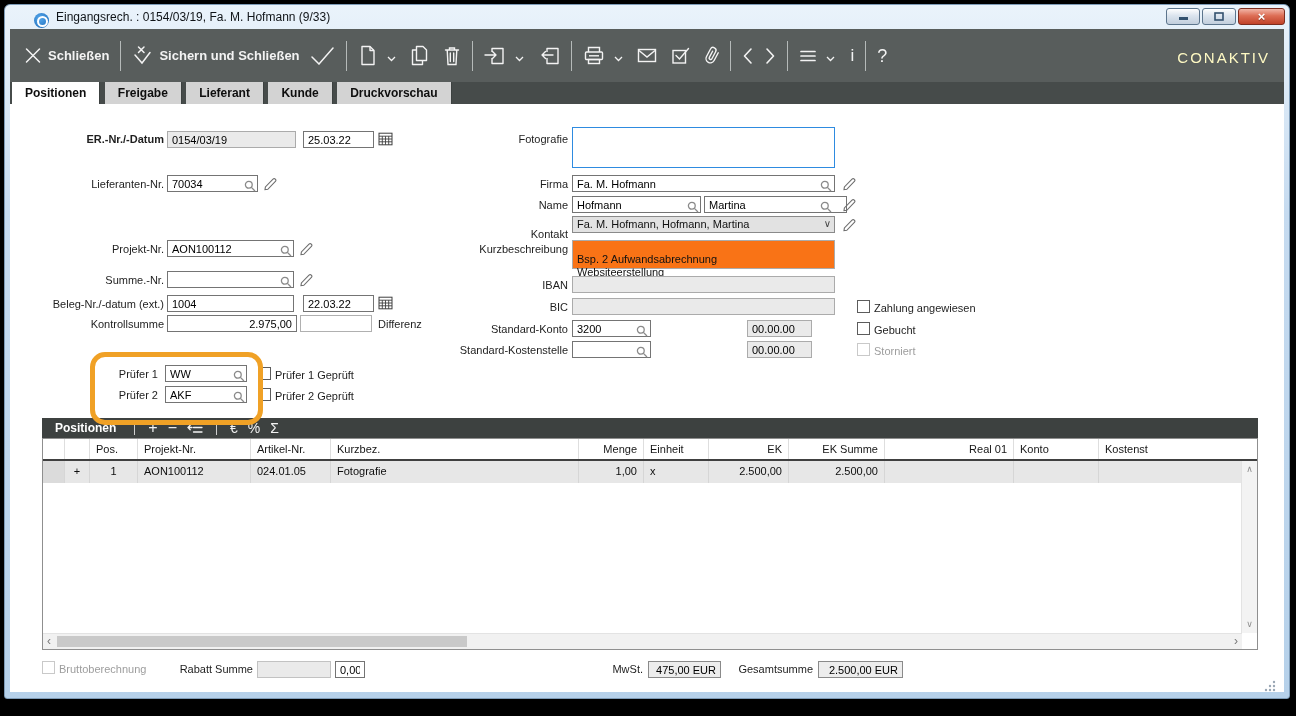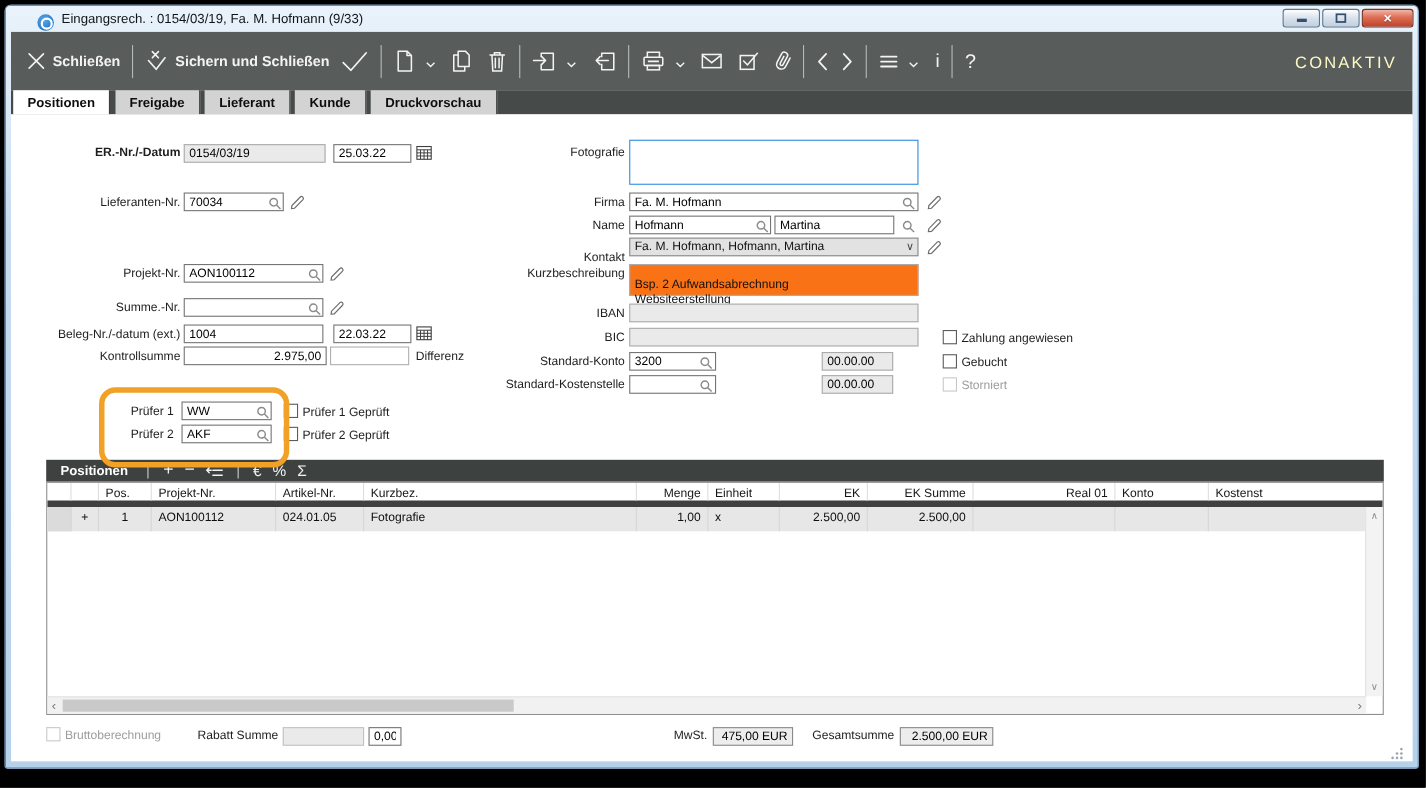--- a/index.html
+++ b/index.html
@@ -47,21 +47,21 @@
   .cal{position:absolute;width:15px;height:14px;}
   .cb{position:absolute;width:13px;height:13px;background:#fff;border:1px solid #5c5c5c;box-sizing:border-box;}
   .cb.dis{border-color:#c9c9c9;}
   .hl{position:absolute;left:90px;top:352px;width:163px;height:63px;border:5px solid #f0a126;border-radius:15px;z-index:60;pointer-events:none;}
   
   .gridbar{position:absolute;left:42px;top:418px;width:1216px;height:20px;background:#3d4140;display:flex;align-items:center;color:#fff;padding-left:13px;box-sizing:border-box;}
   .gridbar .gtitle{font-weight:bold;font-size:12px;margin-right:10px;}
   .gsep{width:1px;height:13px;background:#cfcfcf;margin:0 8px;}
   .gtool{font-size:14px;color:#f2f2f2;margin:0 5px;line-height:14px;}
   .grid{position:absolute;left:42px;top:438px;width:1216px;height:212px;border:1px solid #8f8f8f;background:#fff;box-sizing:border-box;overflow:hidden;}
-  .hrow{display:flex;height:22px;border-bottom:6px solid #404040;box-sizing:border-box;}
+  .hrow{display:flex;height:22px;border-bottom:2px solid #404040;box-sizing:border-box;}
   .hcell{font-size:11px;color:#161616;padding:4px 6px 0;box-sizing:border-box;border-right:1px solid #dedede;white-space:nowrap;overflow:hidden;flex:0 0 auto;}
   .drow{display:flex;height:22px;background:#e7e7e7;box-sizing:border-box;}
   .dcell{font-size:11px;color:#0e0e0e;padding:4px 6px 0;box-sizing:border-box;border-right:1px solid #d6d6d6;white-space:nowrap;overflow:hidden;flex:0 0 auto;}
   .ra{text-align:right;} .ce{text-align:center;}
   .vsb{position:absolute;top:22px;right:0;width:15px;bottom:16px;background:#f3f3f3;border-left:1px solid #e3e3e3;}
   .vsb .a{position:absolute;left:0;width:15px;text-align:center;color:#8f8f8f;font-size:9px;line-height:9px;}
   .hsb{position:absolute;left:0;right:15px;bottom:0;height:15px;background:#f1f1f1;border-top:1px solid #e3e3e3;}
   .hsb .a{position:absolute;top:1px;color:#777;font-size:12px;line-height:13px;}
   .hthumb{position:absolute;left:14px;top:2px;width:410px;height:11px;background:#c9c9c9;}
   
@@ -325,21 +325,21 @@
       </svg></span>
   <span class="pencil" style="left:841px;top:176px;"><svg width="15" height="16" viewBox="0 0 15 16" fill="none" stroke="#6d6d6d" stroke-width="1.1">
         <path d="M3 13.6 L3.4 10.9 L11 3.1 A1.7 1.7 0 0 1 13.4 5.5 L5.8 13.3 Z"></path>
       </svg></span>
 
   <input class="fld" style="left: 572px; top: 196px; width: 129px; padding-right: 16px;" value="Hofmann">
   <span class="mag" style="left:687px;top:199px;"><svg width="12" height="12" viewBox="0 0 12 12" fill="none" stroke="#8a8a8a" stroke-width="1.3">
         <circle cx="4.8" cy="4.8" r="3.4"></circle>
         <path d="M7.4 7.4 L11 11"></path>
       </svg></span>
-  <input class="fld" style="left: 704px; top: 196px; width: 109px; padding-right: 16px;" value="Martina">
+  <input class="fld" style="left: 704px; top: 196px; width: 143px; padding-right: 16px;" value="Martina">
   <span class="mag" style="left:820px;top:199px;"><svg width="12" height="12" viewBox="0 0 12 12" fill="none" stroke="#8a8a8a" stroke-width="1.3">
         <circle cx="4.8" cy="4.8" r="3.4"></circle>
         <path d="M7.4 7.4 L11 11"></path>
       </svg></span>
   <span class="pencil" style="left:841px;top:197px;"><svg width="15" height="16" viewBox="0 0 15 16" fill="none" stroke="#6d6d6d" stroke-width="1.1">
         <path d="M3 13.6 L3.4 10.9 L11 3.1 A1.7 1.7 0 0 1 13.4 5.5 L5.8 13.3 Z"></path>
       </svg></span>
 
   <div class="dd" style="left:572px;top:216px;width:263px;"><span>Fa. M. Hofmann, Hofmann, Martina</span><span class="dchev">∨</span></div>
   <span class="pencil" style="left:841px;top:217px;"><svg width="15" height="16" viewBox="0 0 15 16" fill="none" stroke="#6d6d6d" stroke-width="1.1">

